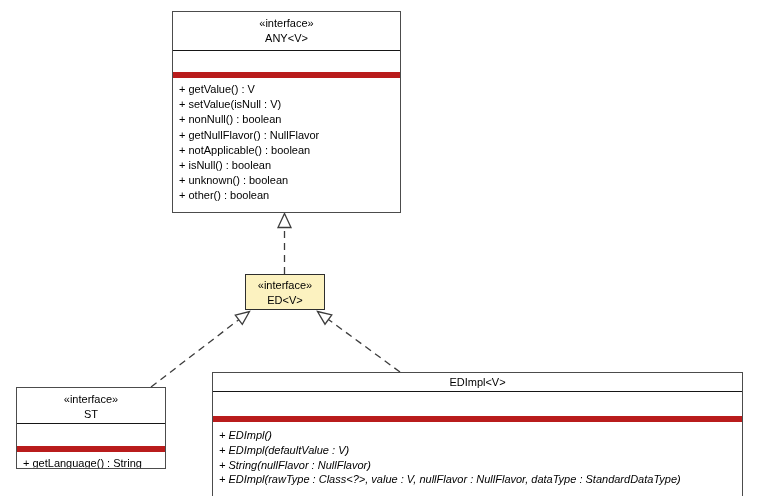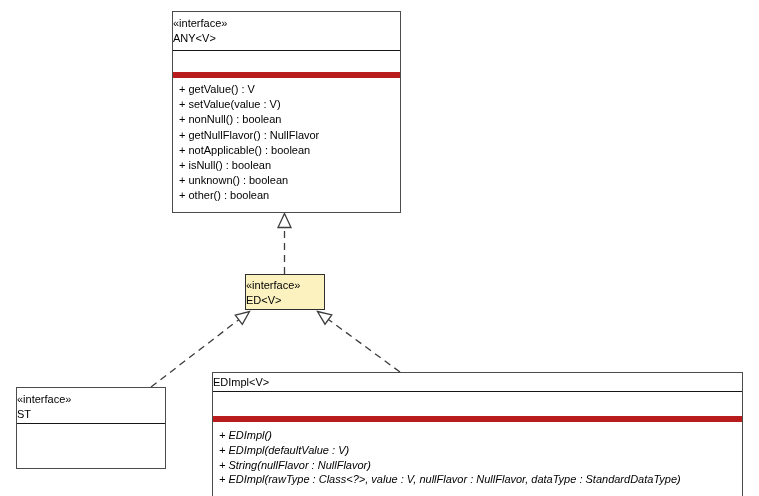--- a/index.html
+++ b/index.html
@@ -15,21 +15,21 @@
   }
   .uml-box {
     position: absolute;
     box-sizing: border-box;
     background: #ffffff;
     border: 1px solid #4c4c4c;
     display: flex;
     flex-direction: column;
   }
   .compartment { box-sizing: border-box; }
-  .comp-title { padding-top: 4px; }
+  .comp-title { text-align: center; padding-top: 4px; }
   .comp-title .stereotype, .comp-title .cls-name { line-height: 15px; white-space: nowrap; }
   .comp-attrs { border-top: 1px solid #161616; }
   .comp-methods { border-top: 6px solid #b91c1c; flex: 1; padding-top: 4px; overflow: hidden; }
   .comp-methods .m { line-height: 15.2px; padding-left: 6px; white-space: nowrap; }
 
   
   .box-any   { left: 172px; top: 11px;  width: 229px; height: 202px; }
   .box-any .comp-title { height: 38px; }
   .box-any .comp-attrs { height: 22px; }
 
@@ -82,21 +82,21 @@
   </svg>
 
   <div class="uml-box box-any">
     <div class="compartment comp-title">
       <div class="stereotype">«interface»</div>
       <div class="cls-name">ANY&lt;V&gt;</div>
     </div>
     <div class="compartment comp-attrs"></div>
     <div class="compartment comp-methods">
       <div class="m">+ getValue() : V</div>
-      <div class="m">+ setValue(value : V)</div>
+      <div class="m">+ setValue(isNull : V)</div>
       <div class="m">+ nonNull() : boolean</div>
       <div class="m">+ getNullFlavor() : NullFlavor</div>
       <div class="m">+ notApplicable() : boolean</div>
       <div class="m">+ isNull() : boolean</div>
       <div class="m">+ unknown() : boolean</div>
       <div class="m">+ other() : boolean</div>
     </div>
   </div>
 
   <div class="uml-box box-ed">
@@ -105,20 +105,23 @@
       <div class="cls-name">ED&lt;V&gt;</div>
     </div>
   </div>
 
   <div class="uml-box box-st">
     <div class="compartment comp-title">
       <div class="stereotype">«interface»</div>
       <div class="cls-name">ST</div>
     </div>
     <div class="compartment comp-attrs"></div>
+    <div class="compartment comp-methods">
+      <div class="m">+ getLanguage() : String</div>
+    </div>
   </div>
 
   <div class="uml-box box-edimpl">
     <div class="compartment comp-title">
       <div class="cls-name">EDImpl&lt;V&gt;</div>
     </div>
     <div class="compartment comp-attrs"></div>
     <div class="compartment comp-methods">
       <div class="m">+ EDImpl()</div>
       <div class="m">+ EDImpl(defaultValue : V)</div>

